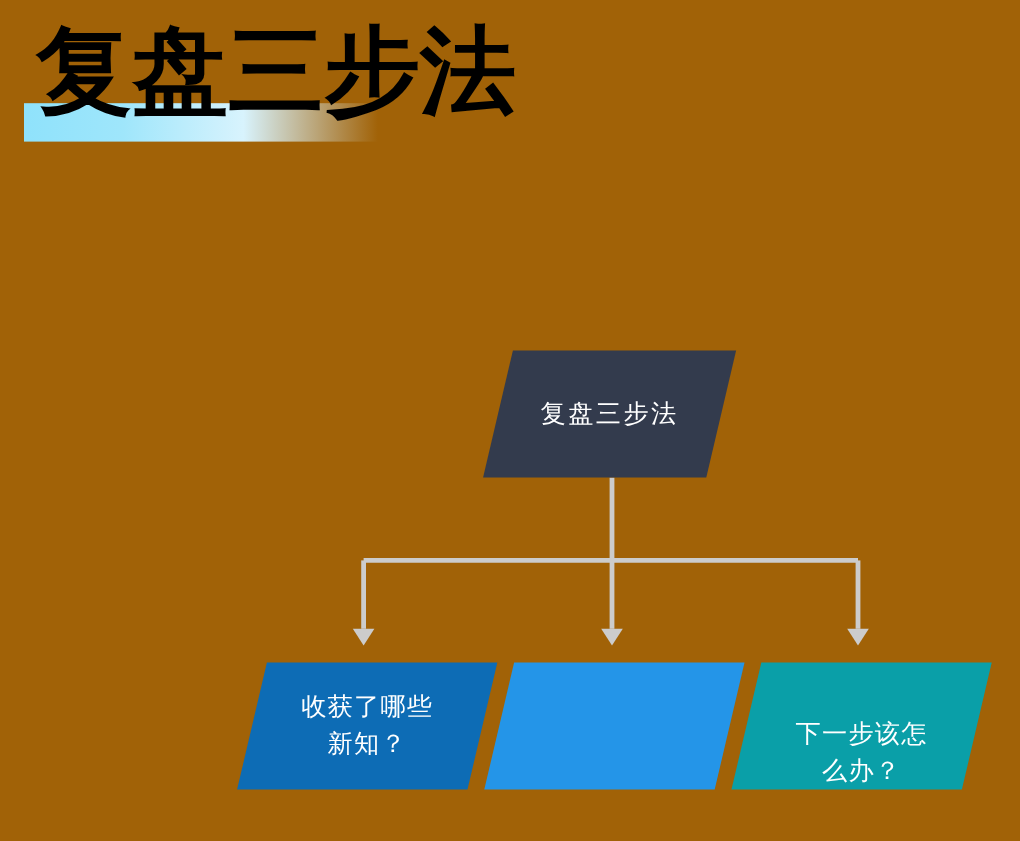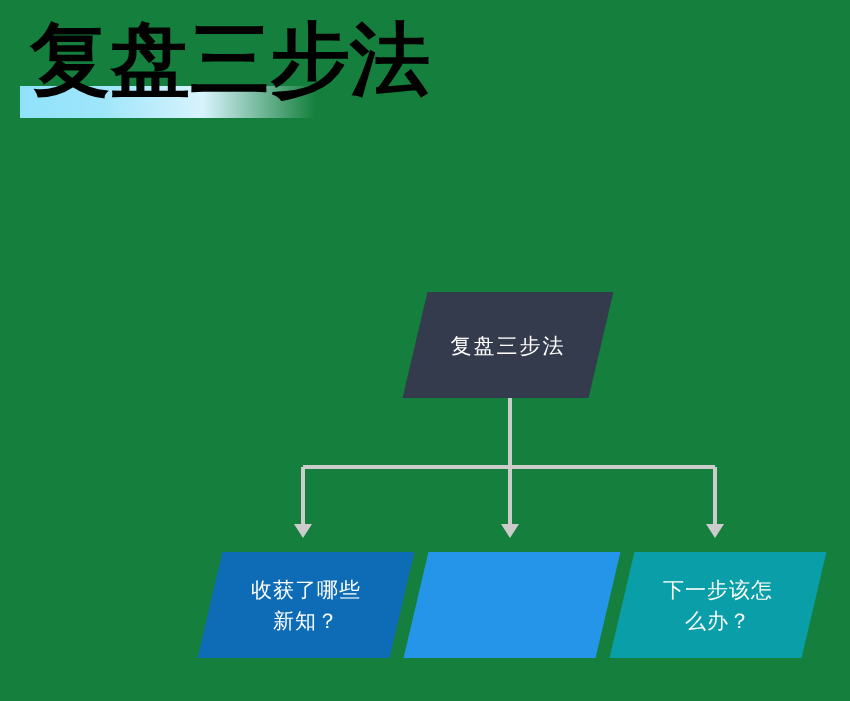--- a/index.html
+++ b/index.html
@@ -11,21 +11,21 @@
     height: 701px;
     background: #ffffff;
     font-family: "Liberation Sans", "DejaVu Sans", sans-serif;
     overflow: hidden;
   }
 
   #slide {
     position: relative;
     width: 850px;
     height: 701px;
-    background: #15803d;
+    background: #a16207;
   }
 
   
   .title-block {
     position: absolute;
     left: 20px;
     top: 8px;
     width: 560px;
     height: 115px;
   }
@@ -125,20 +125,21 @@
     width: 192px;
     height: 106px;
   }
   #node-leaf-1 .node-shape { background: #2495e8; }
 
   #node-leaf-2 {
     left: 622px;
     top: 552px;
     width: 192px;
     height: 106px;
+    align-items: flex-end;
   }
   #node-leaf-2 .node-shape { background: #0a9fa8; }
 </style>
 </head>
 <body>
 
 <div id="slide">
 
   <div class="title-block">
     <div class="title-highlight"></div>

